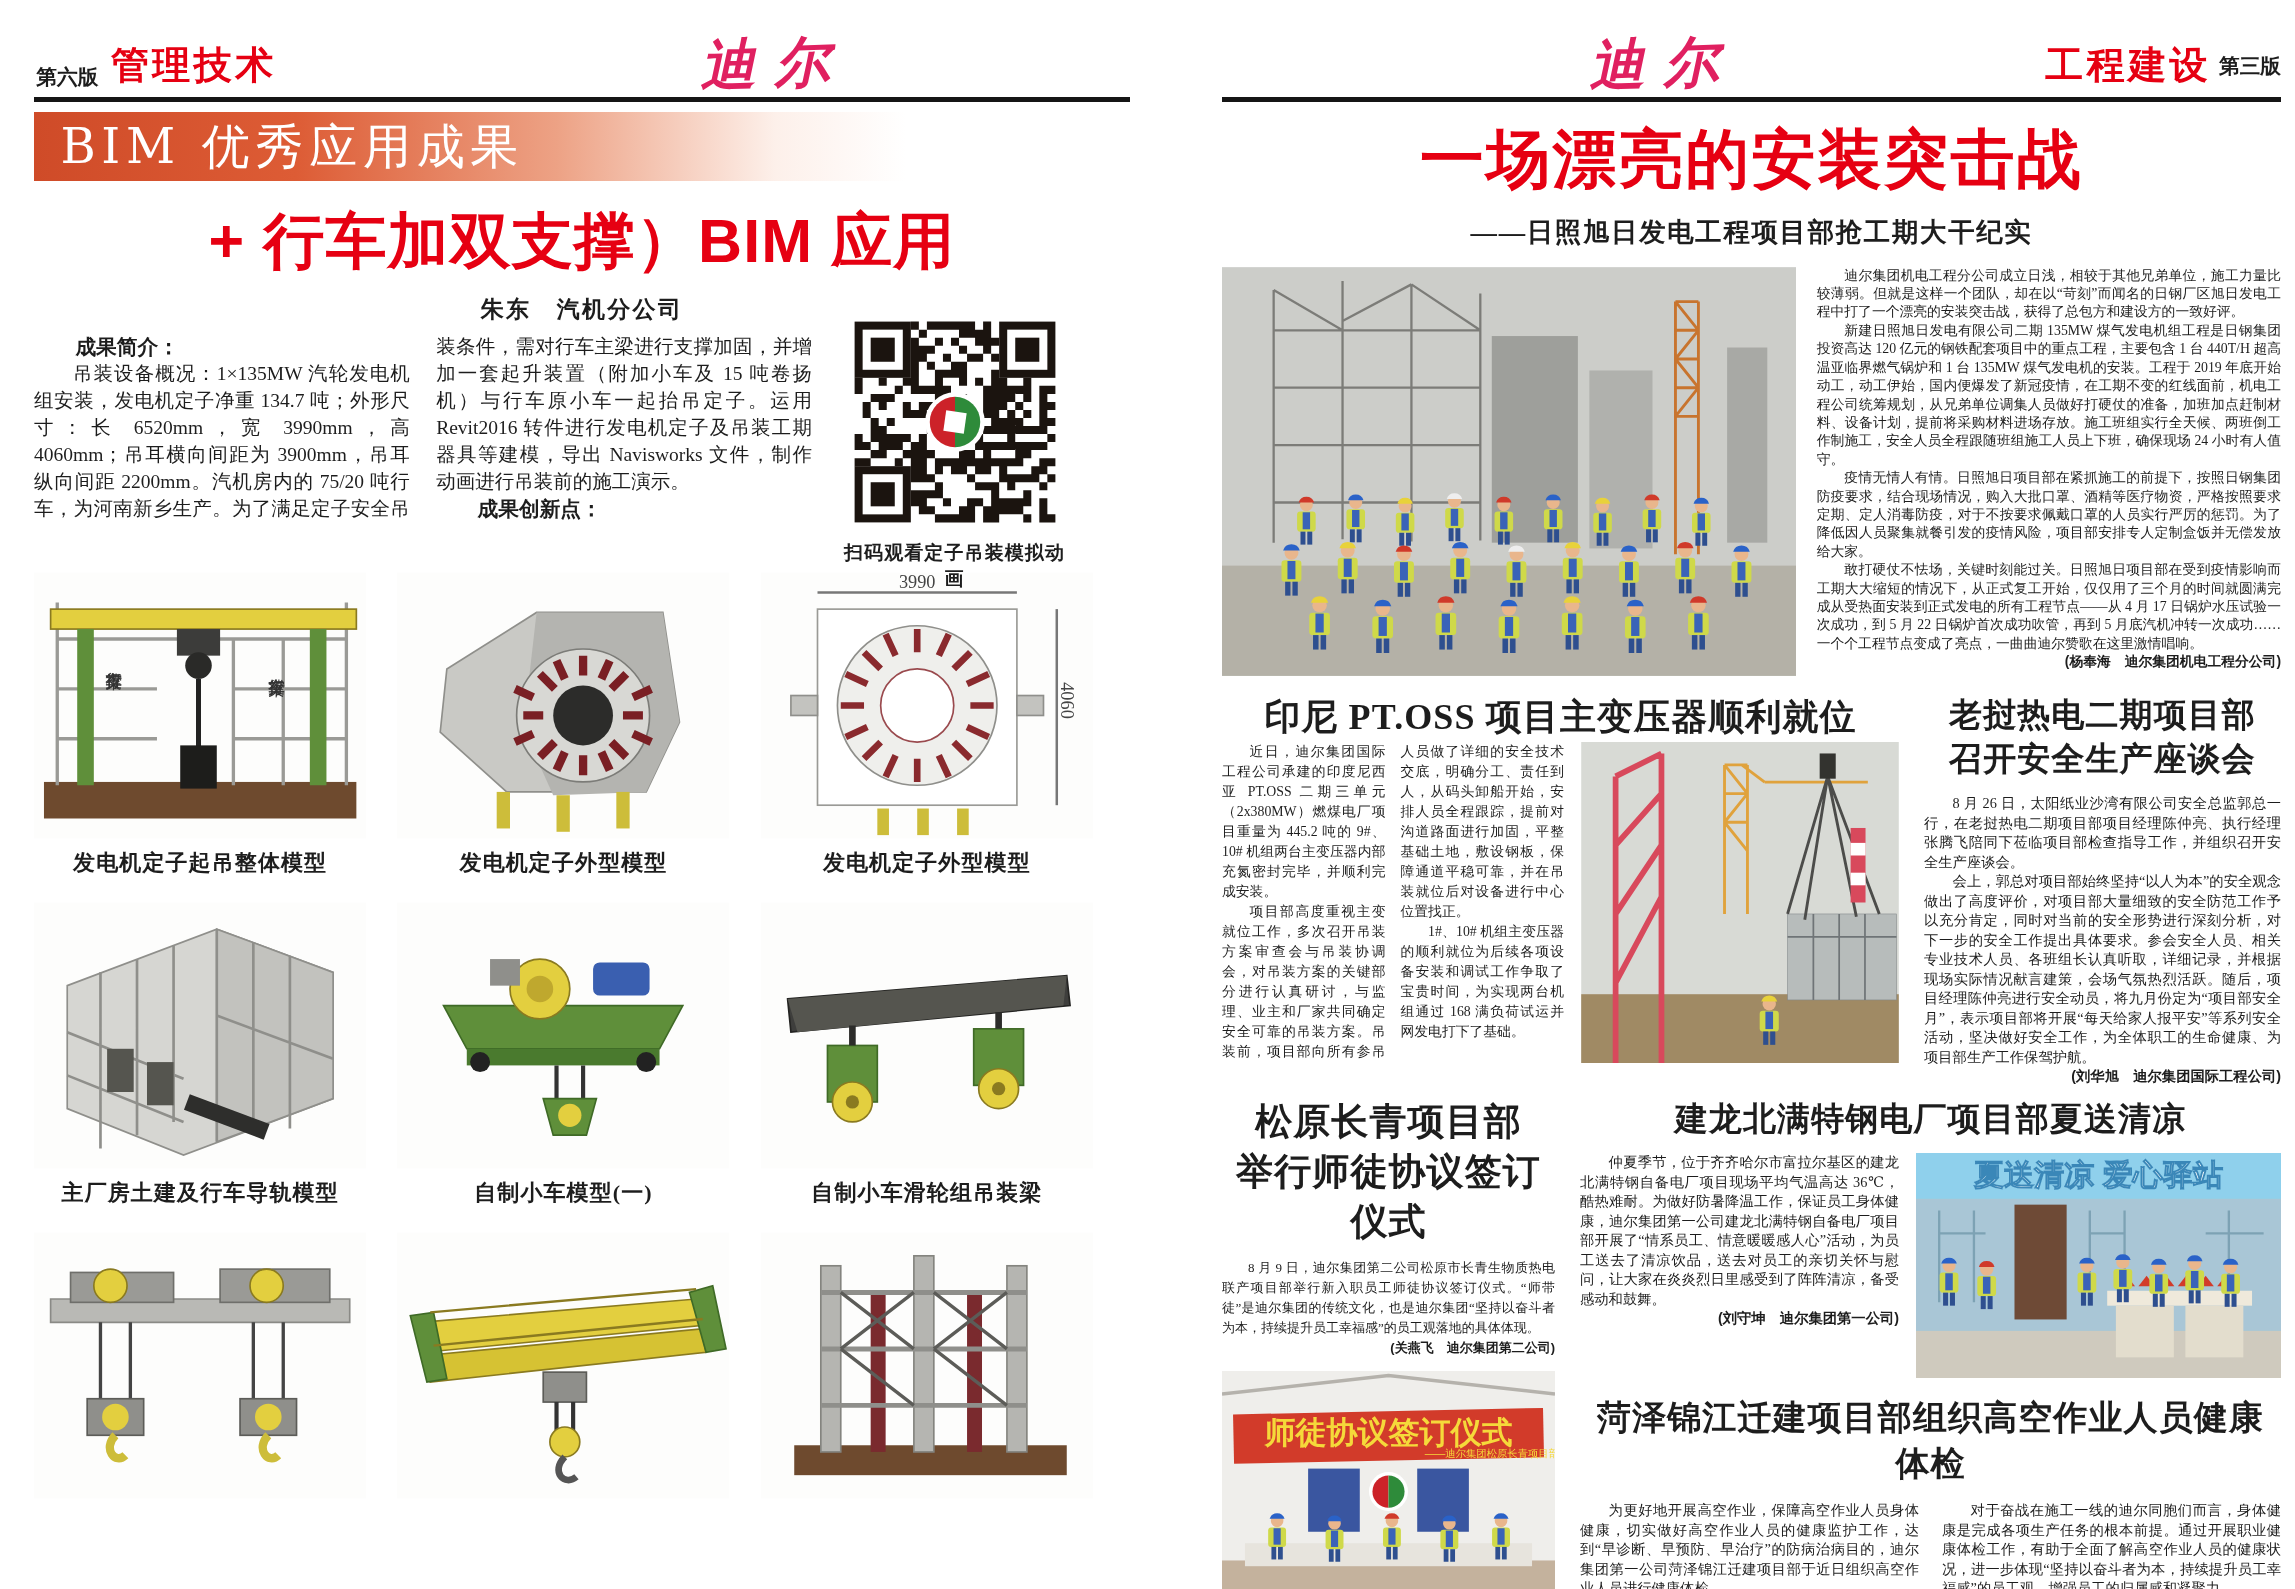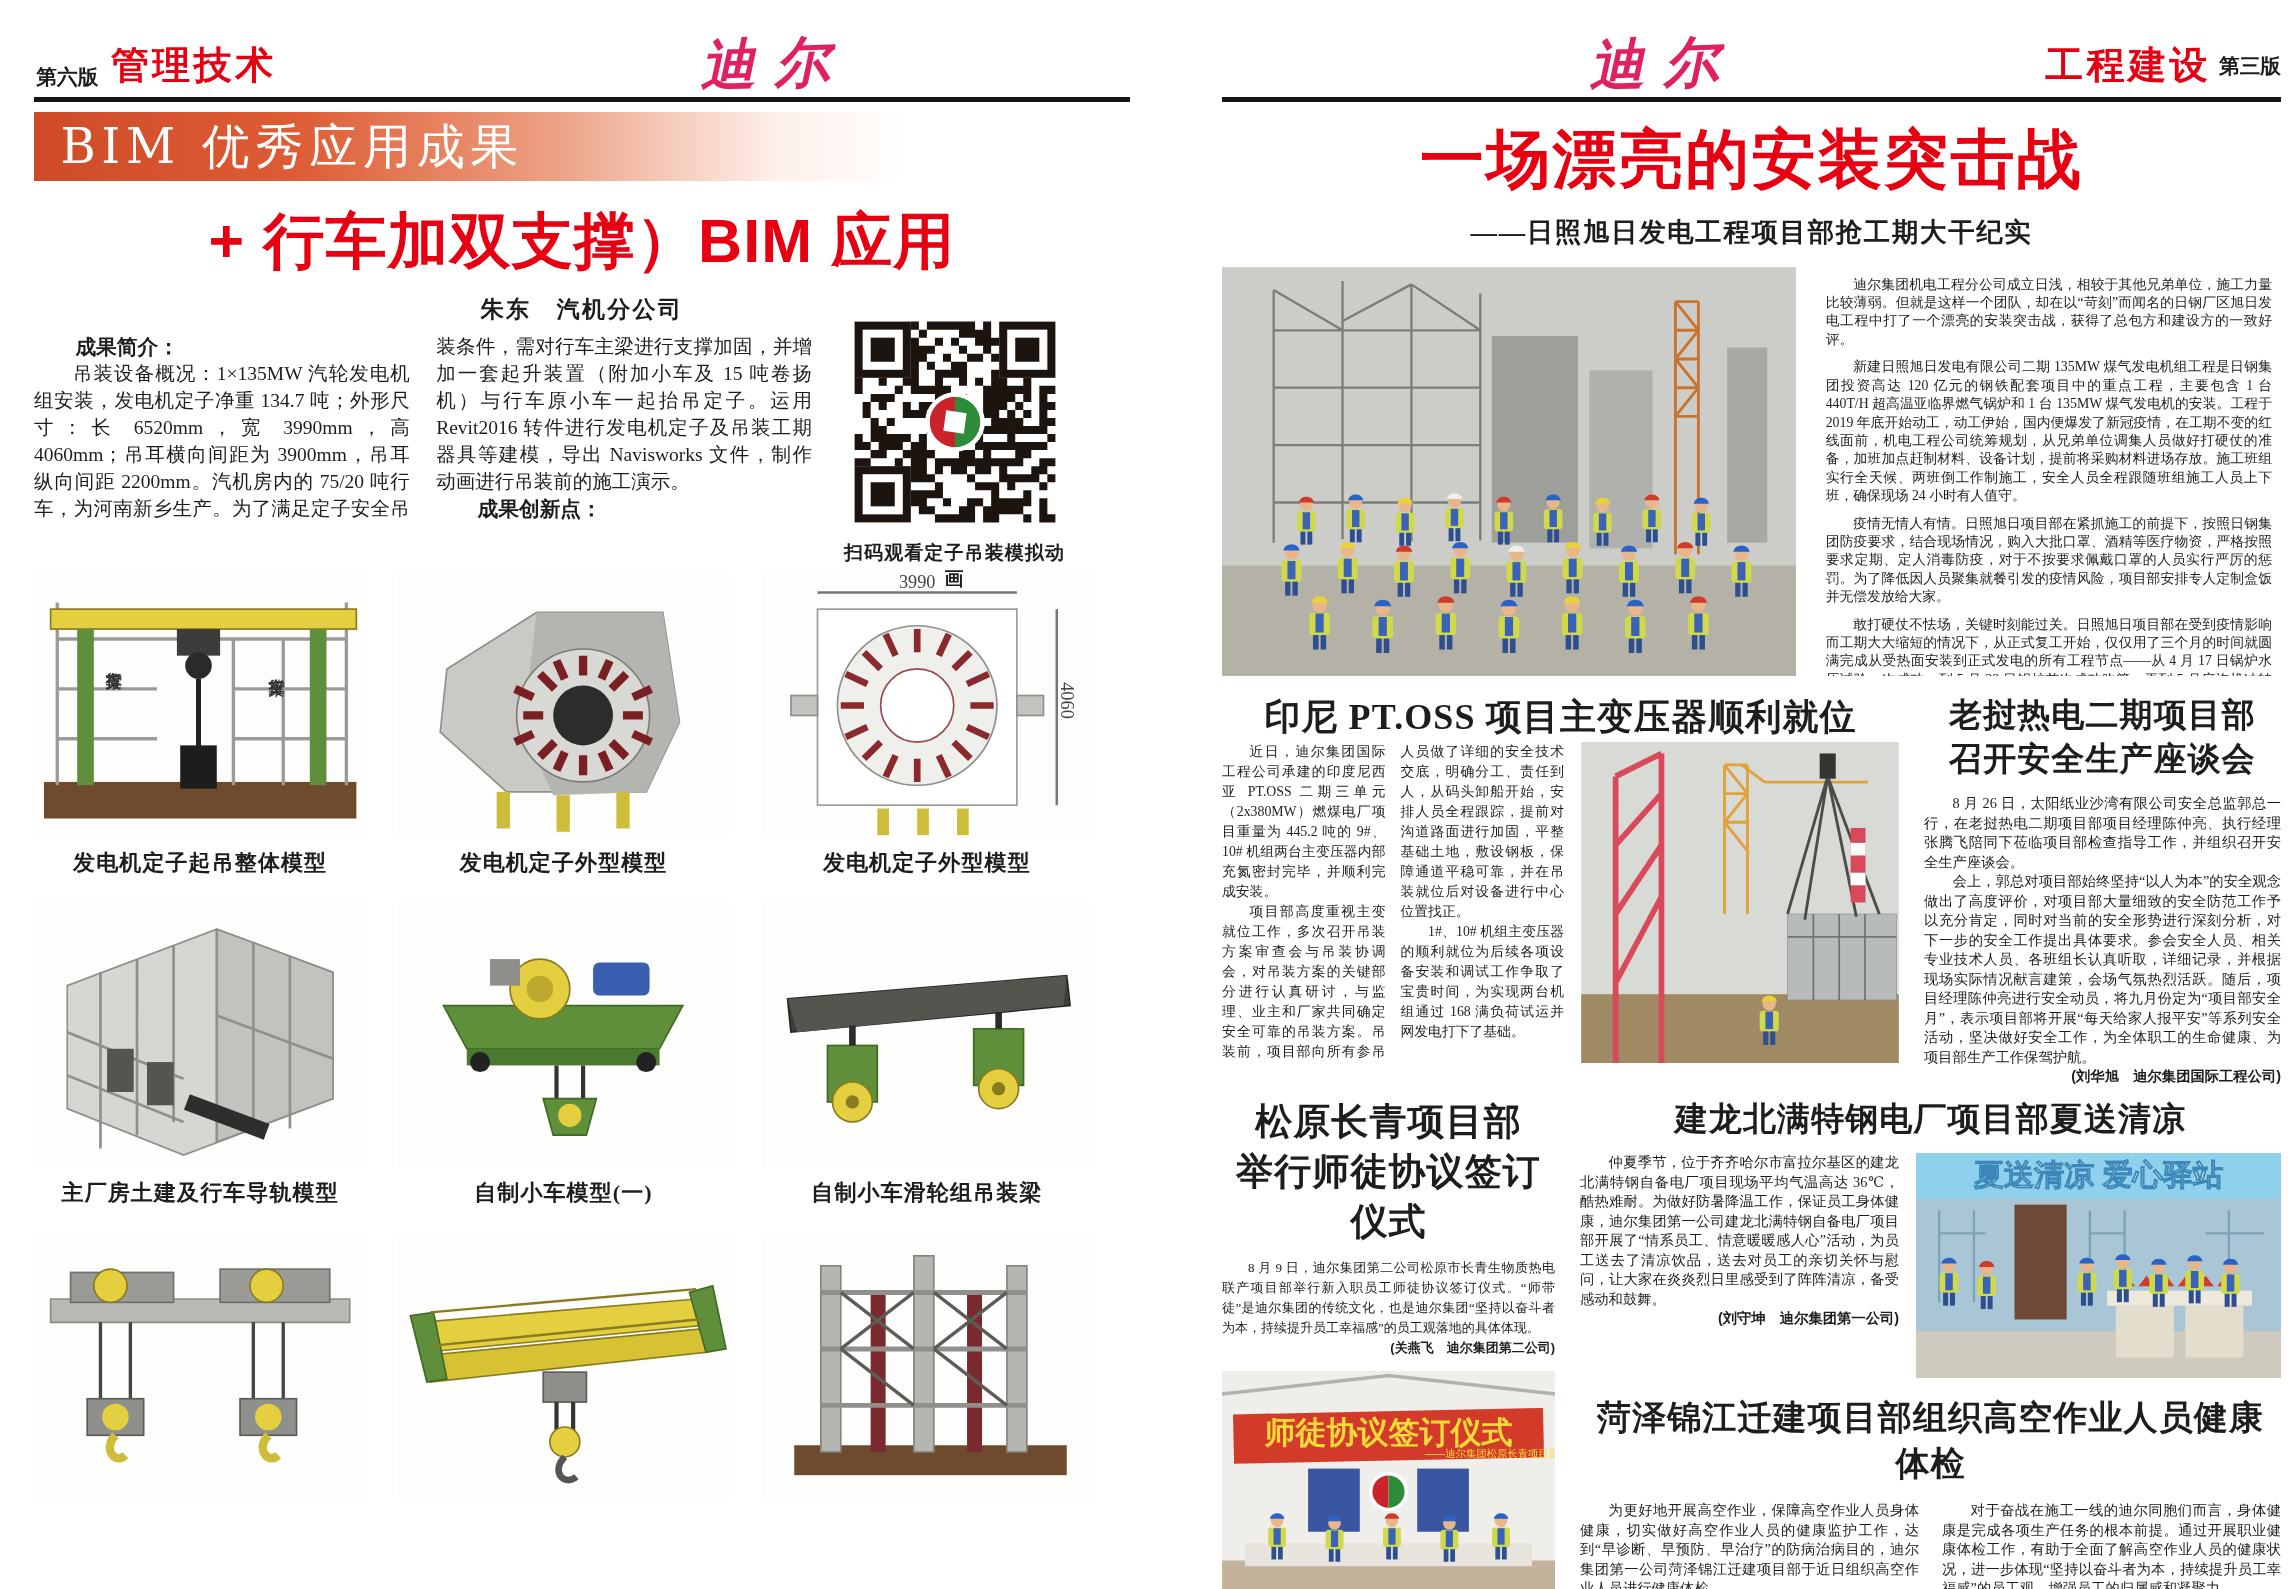--- a/index.html
+++ b/index.html
@@ -37,21 +37,21 @@
   .model .img svg{width:100%;height:100%;}
   .model .cap{margin-top:8px;text-align:center;font-weight:700;font-size:22px;letter-spacing:1.1px;}
   
   .r-title{margin-top:13.8px;text-align:center;color:#e60012;font-family:"Liberation Sans","DejaVu Sans",sans-serif;
            font-weight:900;font-size:64px;letter-spacing:2.3px;}
   .r-sub{margin-top:11.5px;text-align:center;font-weight:700;font-size:26.4px;letter-spacing:1.7px;}
   .lead-body{margin-top:17px;display:flex;gap:20.7px;height:409px;overflow:hidden;}
   .lead-photo{width:574px;flex:none;}
   .lead-photo svg,.ph svg{width:100%;height:100%;display:block;}
   .lead-text{flex:1;font-size:13.8px;line-height:18.4px;text-align:justify;}
-  .lead-text p{margin:9px;text-indent:2em;}
+  .lead-text p{margin:0;text-indent:2em;}
   .byline{font-family:"Liberation Sans","DejaVu Sans",sans-serif;font-weight:700;}
   .byline.r{text-align:right;text-indent:0;}
   .art-h{font-weight:700;text-align:center;letter-spacing:1.1px;}
   .sec2{margin-top:17px;display:flex;gap:25px;height:395px;overflow:hidden;}
   .ptoss{width:677px;flex:none;}
   .ptoss .art-h{font-size:36px;}
   .ptoss-body{display:flex;gap:17px;}
   .ptoss-cols{width:342px;flex:none;column-count:2;column-gap:15px;font-size:13.8px;line-height:20px;text-align:justify;height:321px;overflow:hidden;}
   .ptoss-cols p{margin:0;text-indent:2em;}
   .ptoss-photo{flex:1;height:321px;}

